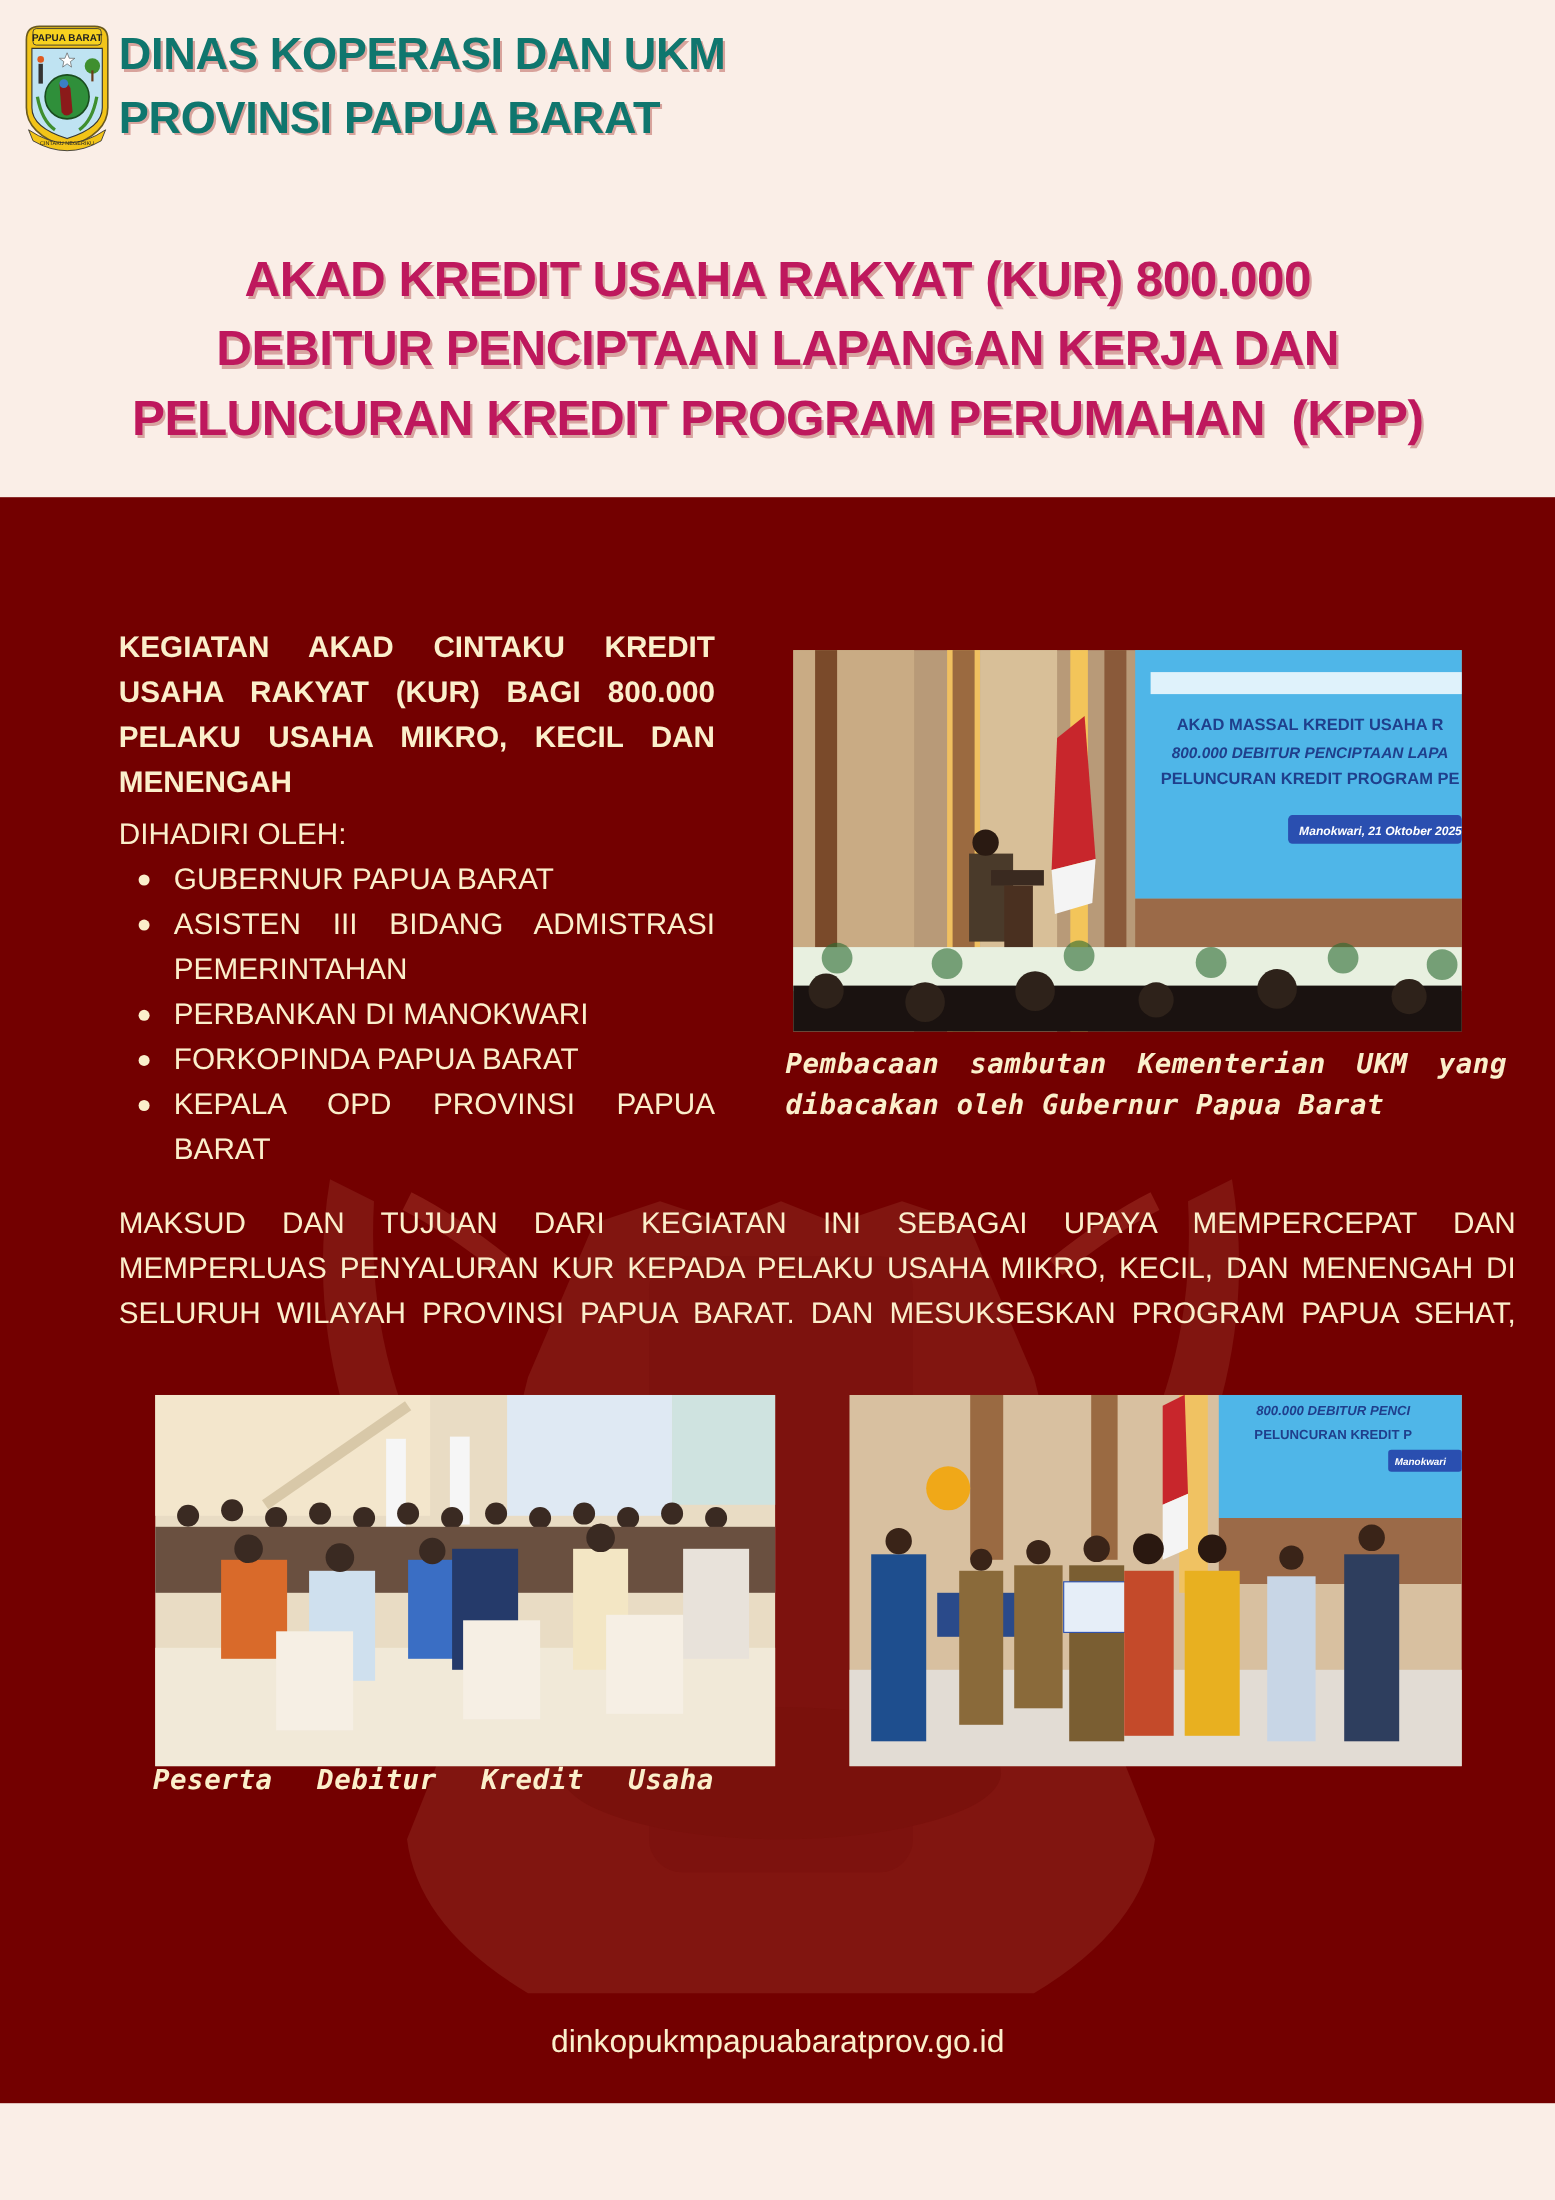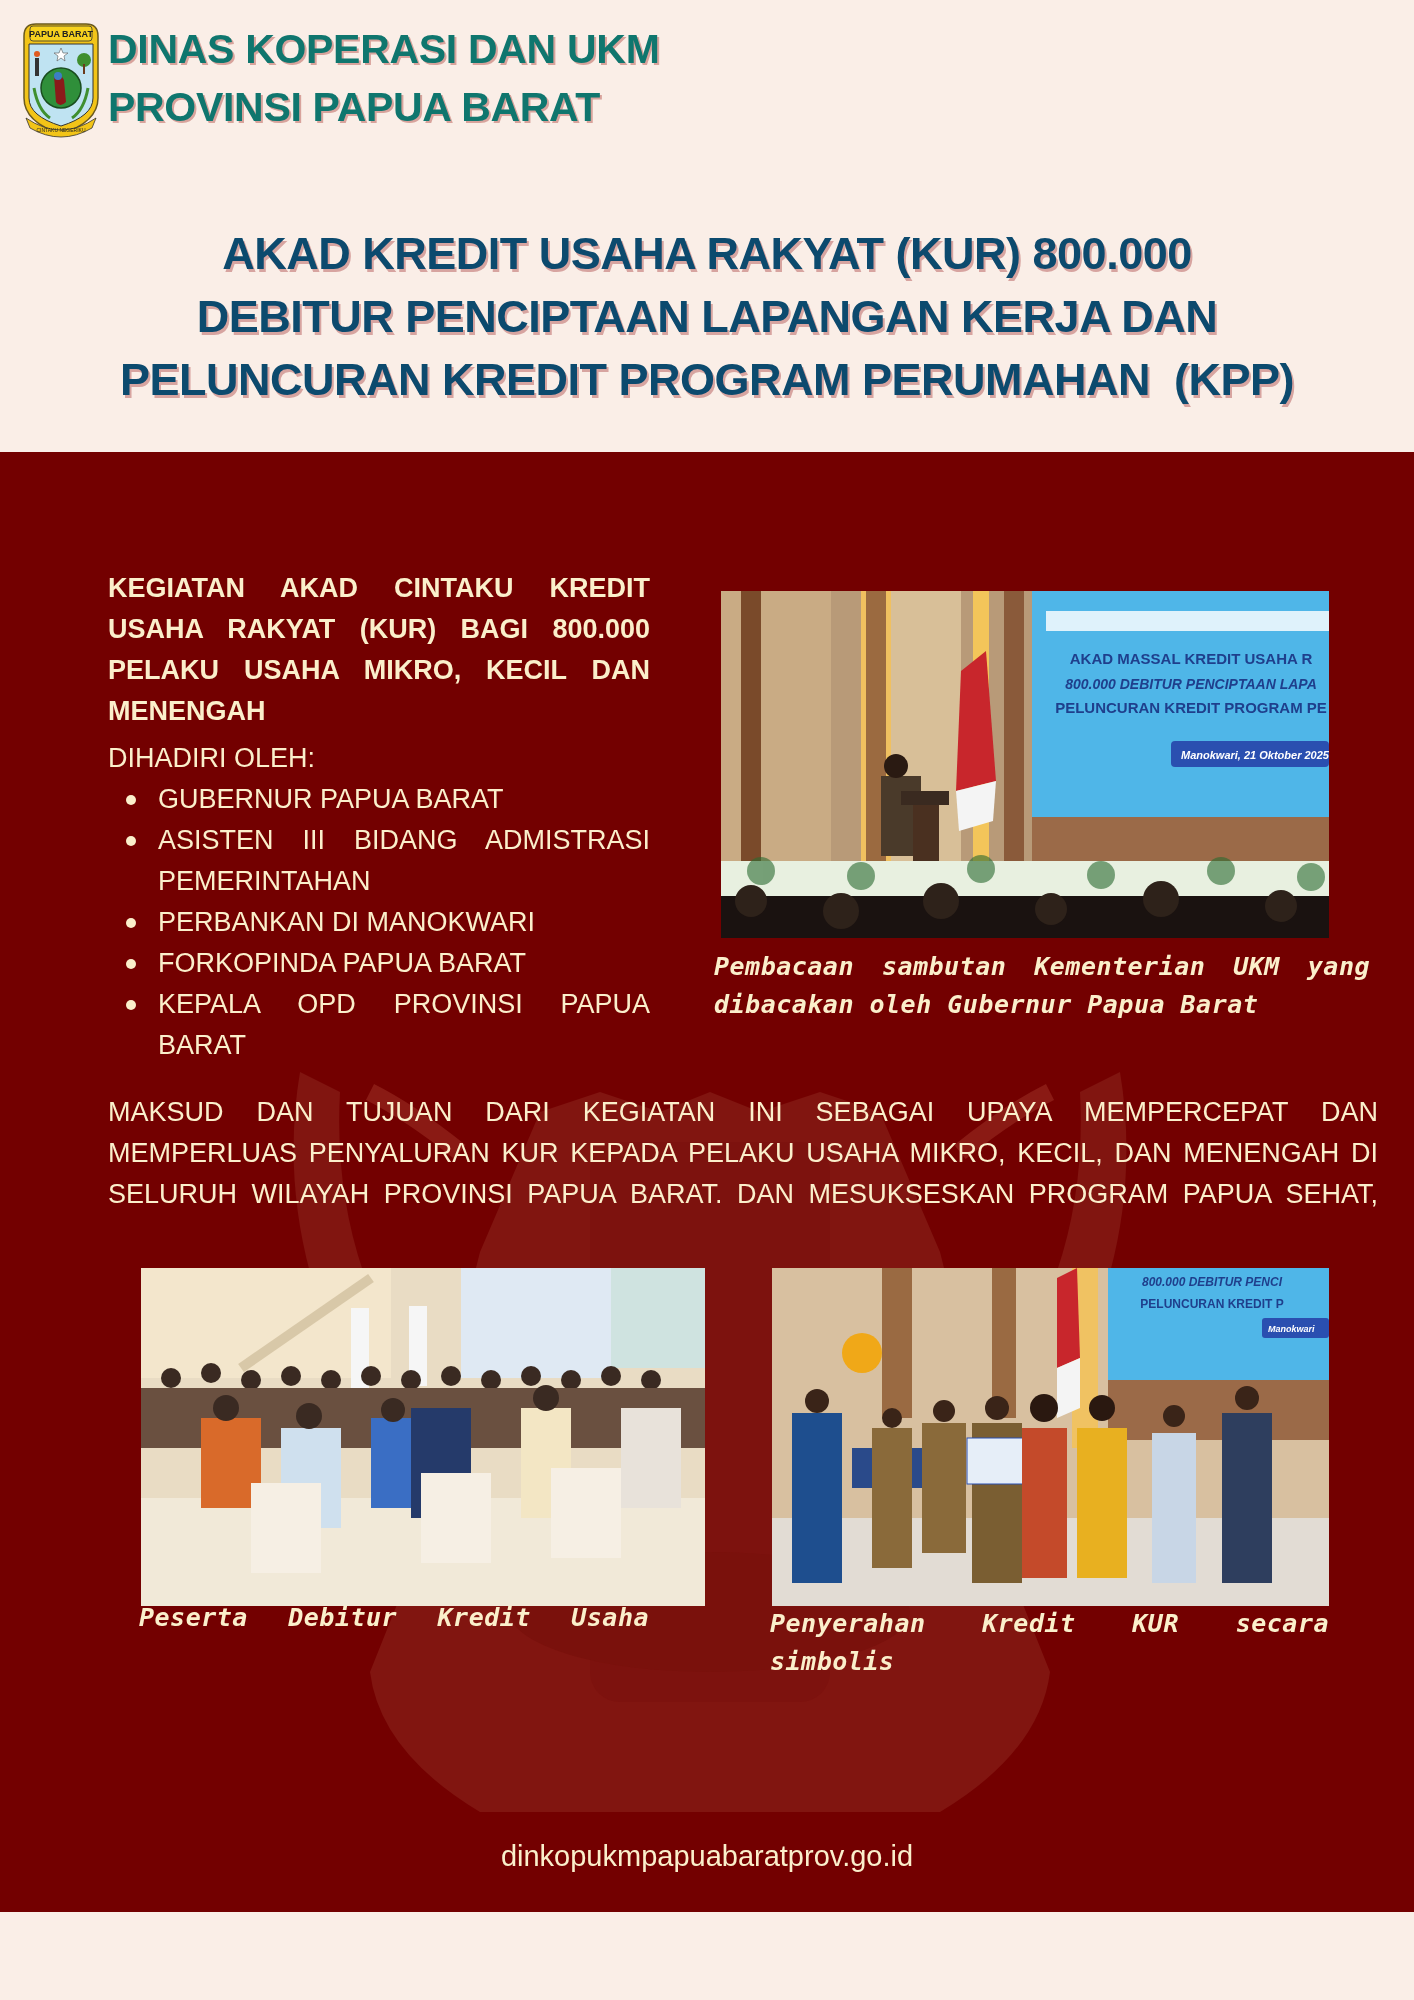--- a/index.html
+++ b/index.html
@@ -3,21 +3,21 @@
 <meta charset="utf-8">
 <style>
   * { box-sizing: border-box; margin: 0; padding: 0; }
   html, body { width: 1414px; height: 2000px; background: #faeee7; overflow: hidden; }
   body { position: relative; font-family: "Liberation Sans", sans-serif; }
 
   
   .logo { position: absolute; left: 20px; top: 18px; width: 82px; height: 124px; }
   .agency { position: absolute; left: 108px; top: 20px; font-family: "Liberation Sans", sans-serif; font-weight: 700; font-size: 41px; line-height: 58px; color: #0f766e; text-shadow: 2px 2px 0 #d8a39c; letter-spacing: -0.3px; }
 
-  .title { position: absolute; left: 0; top: 222px; width: 1414px; text-align: center; font-family: "Liberation Sans", sans-serif; font-weight: 700; font-size: 45px; line-height: 63px; color: #0c4a6e; text-shadow: 2px 3px 0 #d7a4a0; letter-spacing: -0.5px; }
+  .title { position: absolute; left: 0; top: 222px; width: 1414px; text-align: center; font-family: "Liberation Sans", sans-serif; font-weight: 700; font-size: 45px; line-height: 63px; color: #be185d; text-shadow: 2px 3px 0 #d7a4a0; letter-spacing: -0.5px; }
   .title div { white-space: pre; }
 
   
   .panel { position: absolute; left: 0; top: 452px; width: 1414px; height: 1460px; background: #730000; overflow: hidden; }
   .watermark { position: absolute; left: 260px; top: 600px; width: 900px; height: 840px; opacity: 1; }
 
   .cream { color: #fbefcb; }
   .intro-heading { position: absolute; left: 108px; top: 116px; width: 542px; font-weight: 700; font-size: 27px; line-height: 41px; text-align: justify; text-align-last: left; }
   .intro-heading span.line { display: block; text-align: justify; text-align-last: justify; }
   .intro-heading span.line.last { text-align-last: left; }
@@ -253,20 +253,16 @@
           <circle cx="272" cy="140" r="14" fill="#2a1810"></circle>
         <rect x="305" y="160" width="50" height="150" fill="#e8b020"></rect>
           <circle cx="330" cy="140" r="13" fill="#2a1810"></circle>
         <rect x="380" y="165" width="44" height="150" fill="#c8d6e6"></rect>
           <circle cx="402" cy="148" r="11" fill="#3a2418"></circle>
         <rect x="450" y="145" width="50" height="170" fill="#2e3e5e"></rect>
           <circle cx="475" cy="130" r="12" fill="#3a2418"></circle>
       </g>
     </svg>
   </div>
-  <div class="caption" style="left:770px; top:1153px; width:559px;">
-    <span class="j">Penyerahan   Kredit   KUR   secara</span>
-    <span style="display:block">simbolis</span>
-  </div>
 
 
   <div class="website cream" style="top:1384px;">dinkopukmpapuabaratprov.go.id</div>
 </div>
 
 </body></html>

